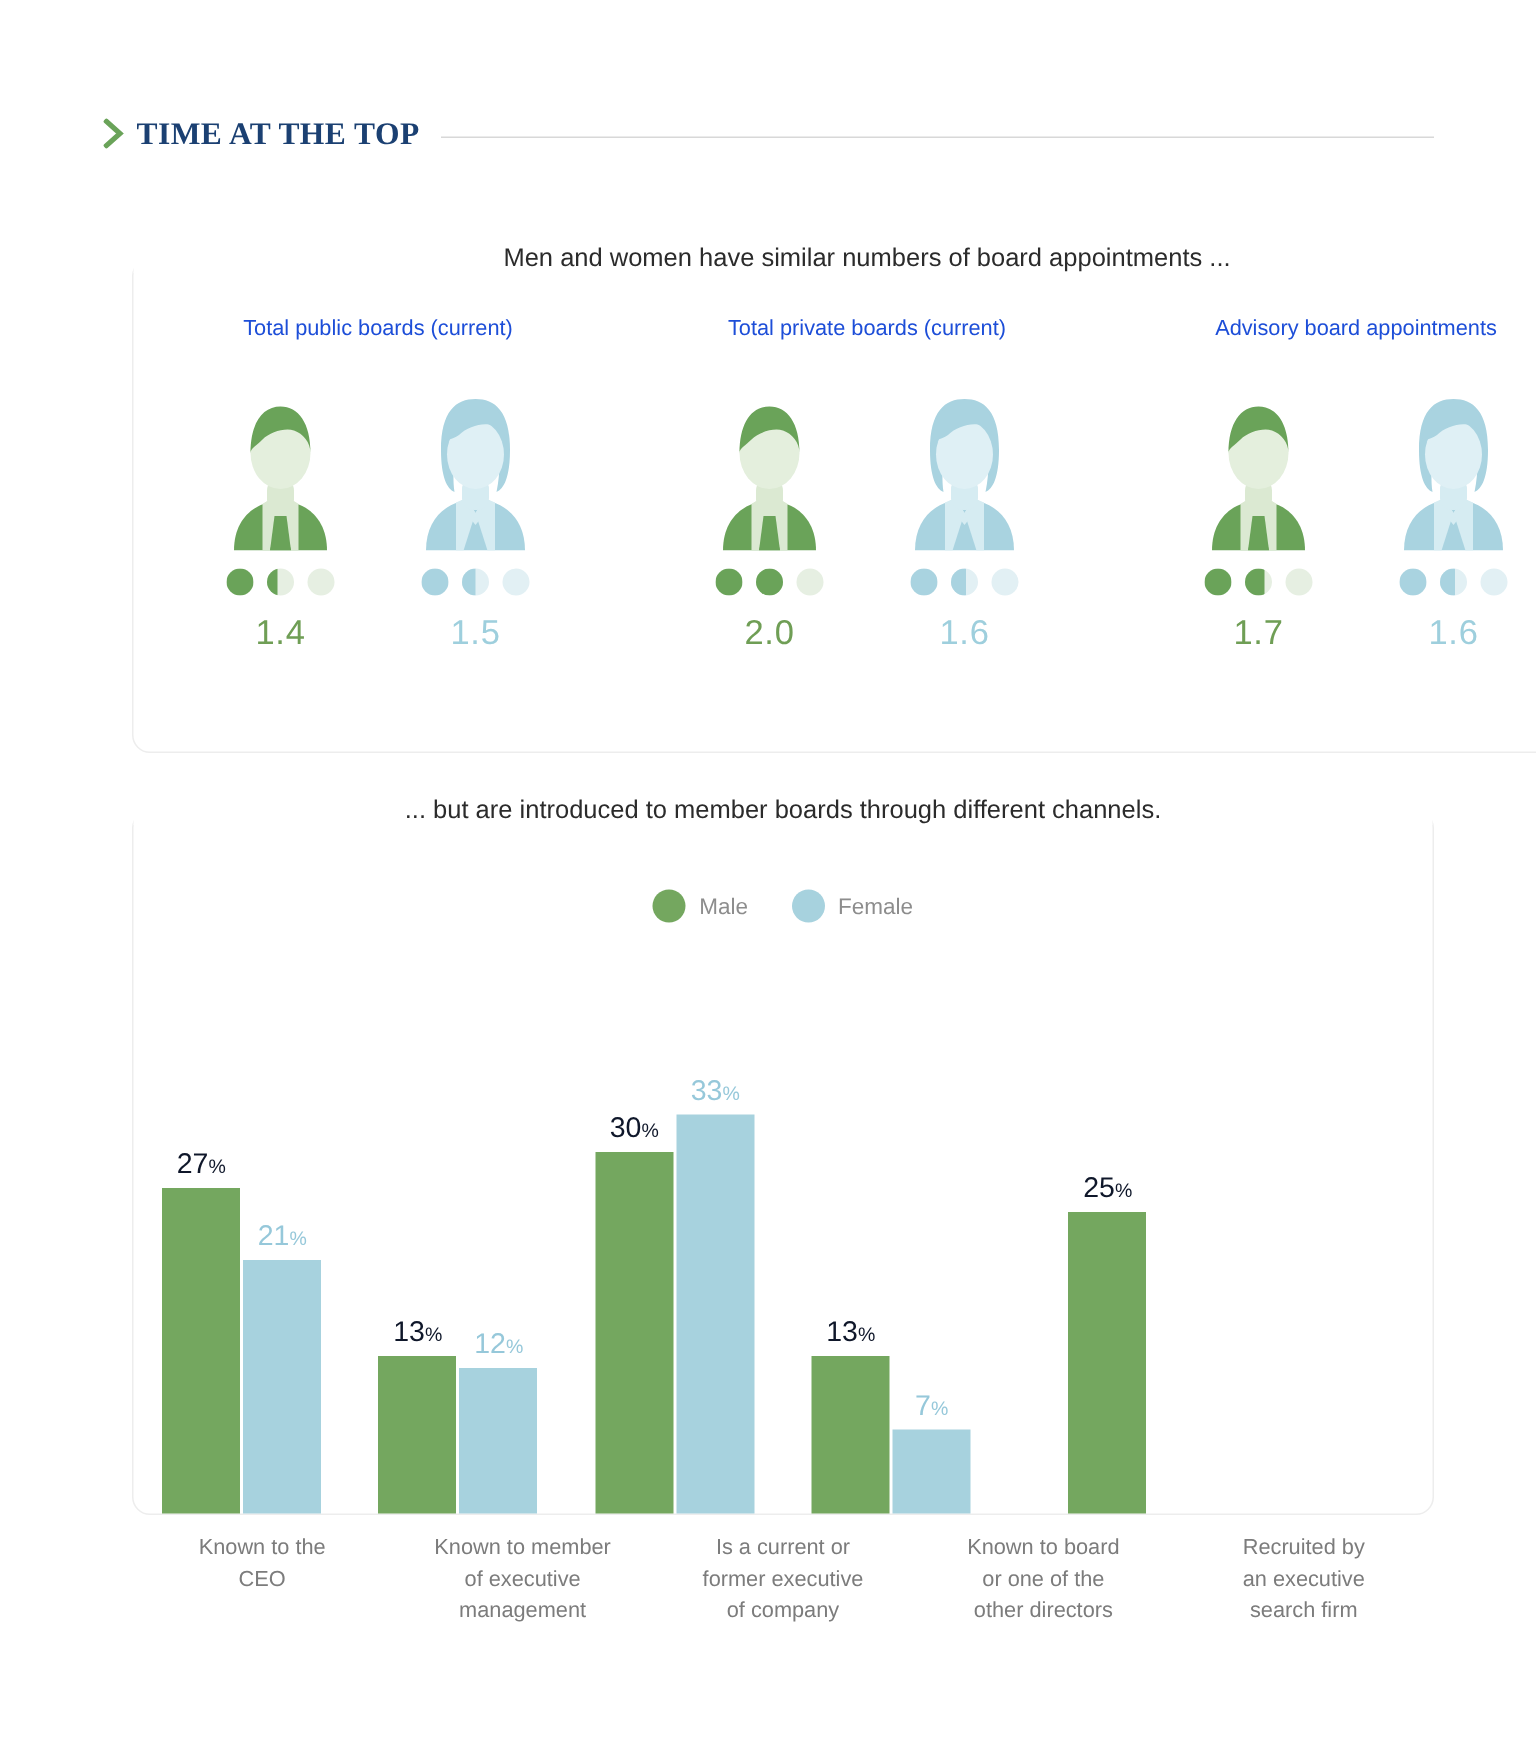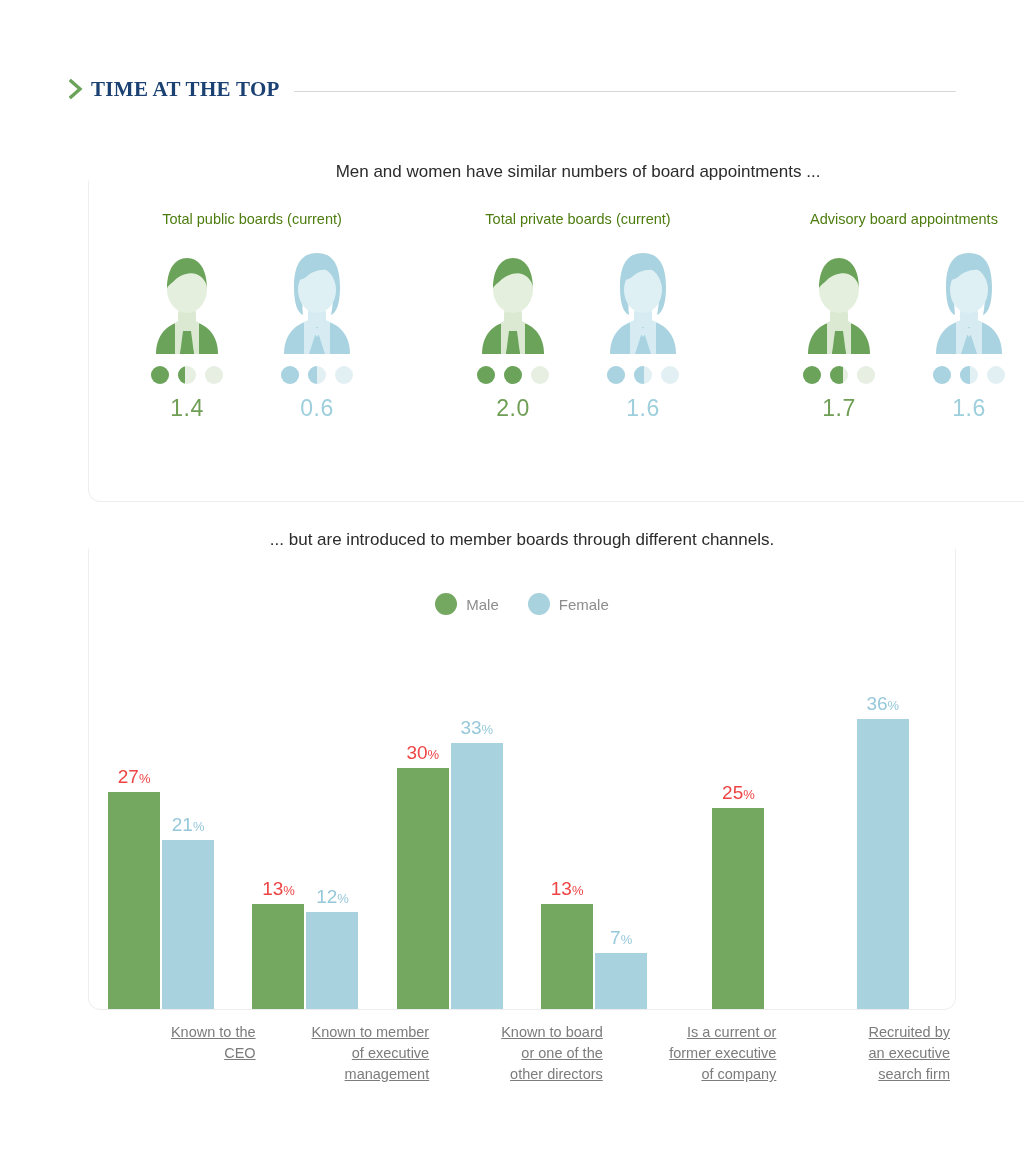--- a/index.html
+++ b/index.html
@@ -49,21 +49,21 @@
   #people-title{top:-11px;}
 
   .people-row{
     position:absolute;left:0;right:0;top:38px;bottom:0;
     display:flex;
   }
   .people-group{
     flex:1 1 0;display:flex;flex-direction:column;align-items:center;
   }
   .group-label{
-    font-size:14.5px;color:#4d7c0f;margin-bottom:22px;white-space:nowrap;
+    font-size:14.5px;color:#1d4ed8;margin-bottom:35px;white-space:nowrap;
   }
   .pair{display:flex;gap:44px;}
   .person-cell{display:flex;flex-direction:column;align-items:center;width:86px;}
   .avatar{width:86px;height:105px;}
   .avatar svg{display:block;}
   .dots{display:flex;gap:9px;margin-top:12px;height:18px;align-items:center;}
   .dot{width:18px;height:18px;border-radius:50%;position:relative;overflow:hidden;}
   .dot .fill{position:absolute;left:0;top:0;bottom:0;}
   .value{margin-top:11px;font-size:23px;letter-spacing:.5px;}
   .value.male{color:#6f9e55;}
@@ -90,33 +90,33 @@
     gap:2px;height:100%;
   }
   .bar-wrap{
     width:52px;display:flex;flex-direction:column;justify-content:flex-end;
     align-items:center;height:100%;
   }
   .bar-label{
     font-size:19px;line-height:1;margin-bottom:6px;white-space:nowrap;
   }
   .bar-label .pct{font-size:13px;}
-  .bar-label.male{color:#ef4444;}
+  .bar-label.male{color:#0f172a;}
   .bar-label.female{color:#96c8da;}
   .bar{width:100%;}
   .bar.male{background:#74a75f;}
   .bar.female{background:#a7d2de;}
 
   .xlabels{
     position:absolute;left:88px;top:1022px;width:868px;
     display:flex;
   }
   .xlabel{
-    flex:1 1 0;text-align:right;font-size:14.5px;color:#7c7c7c;
-    line-height:1.45;padding:0 6px;box-sizing:border-box;text-decoration:underline;
+    flex:1 1 0;text-align:center;font-size:14.5px;color:#7c7c7c;
+    line-height:1.45;padding:0 6px;box-sizing:border-box;
   }
 </style>
 </head>
 <body>
 
 <div class="header">
   <span class="chev">
     <svg width="14" height="20" viewBox="0 0 14 20" aria-hidden="true">
       <path d="M2 2 L11 10 L2 18" fill="none" stroke="#6aa359" stroke-width="3.4" stroke-linecap="square" stroke-linejoin="miter"></path>
     </svg>
@@ -172,21 +172,21 @@
           </div>
           <div class="dots">
             <div class="dot" style="background:#e2f0f4">
                 <div class="fill" style="width:100%;background:#a9d3e0"></div>
               </div>
             <div class="dot" style="background:#e2f0f4">
                 <div class="fill" style="width:50%;background:#a9d3e0"></div>
               </div>
             <div class="dot" style="background:#e2f0f4"></div>
           </div>
-          <div class="value female">0.6</div>
+          <div class="value female">1.5</div>
         </div>
       </div>
     </div>
 
     <div class="people-group">
       <div class="group-label">Total private boards (current)</div>
       <div class="pair">
         <div class="person-cell">
           <div class="avatar">
             <svg width="86" height="105" viewBox="0 0 86 105">
@@ -350,46 +350,42 @@
           <div class="bar female" style="height: 56.35px; background: rgb(167, 210, 222);"></div>
         </div>
       </div>
       <div class="bar-group">
         <div class="bar-wrap">
           <div class="bar-label male">25<span class="pct">%</span></div>
           <div class="bar male" style="height: 201.25px; background: rgb(116, 167, 95);"></div>
         </div>
       </div>
       <div class="bar-group">
-        <div class="bar-wrap">
-          <div class="bar-label female">36<span class="pct">%</span></div>
-          <div class="bar female" style="height: 289.8px; background: rgb(167, 210, 222);"></div>
-        </div>
       </div>
     </div>
 </div>
 
 <div class="xlabels" id="xlabels">
     <div class="xlabel">
       <div>Known to the</div>
       <div>CEO</div>
     </div>
     <div class="xlabel">
       <div>Known to member</div>
       <div>of executive</div>
       <div>management</div>
     </div>
     <div class="xlabel">
+      <div>Is a current or</div>
+      <div>former executive</div>
+      <div>of company</div>
+    </div>
+    <div class="xlabel">
       <div>Known to board</div>
       <div>or one of the</div>
       <div>other directors</div>
     </div>
     <div class="xlabel">
-      <div>Is a current or</div>
-      <div>former executive</div>
-      <div>of company</div>
-    </div>
-    <div class="xlabel">
       <div>Recruited by</div>
       <div>an executive</div>
       <div>search firm</div>
     </div>
   </div>
 
 </body></html>

